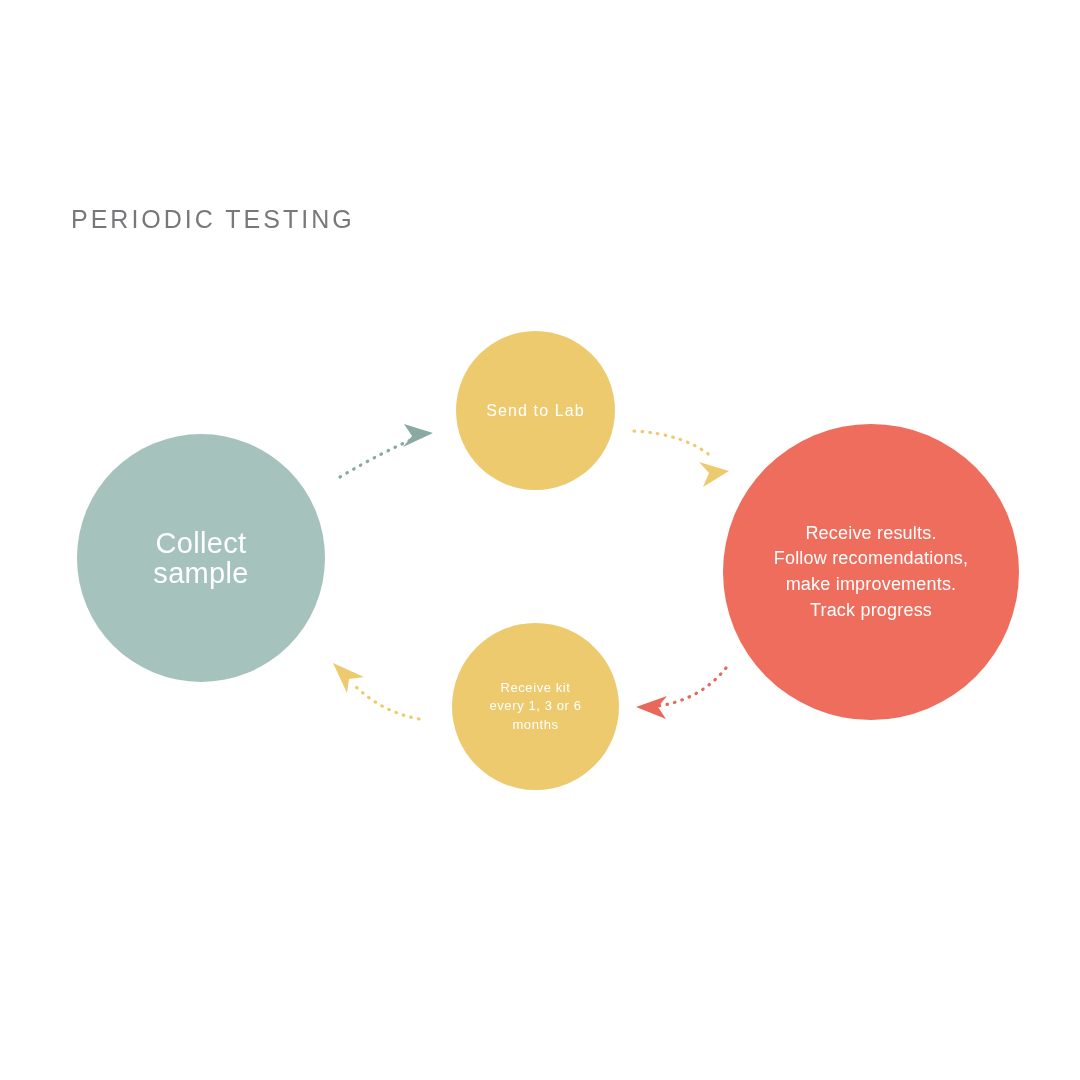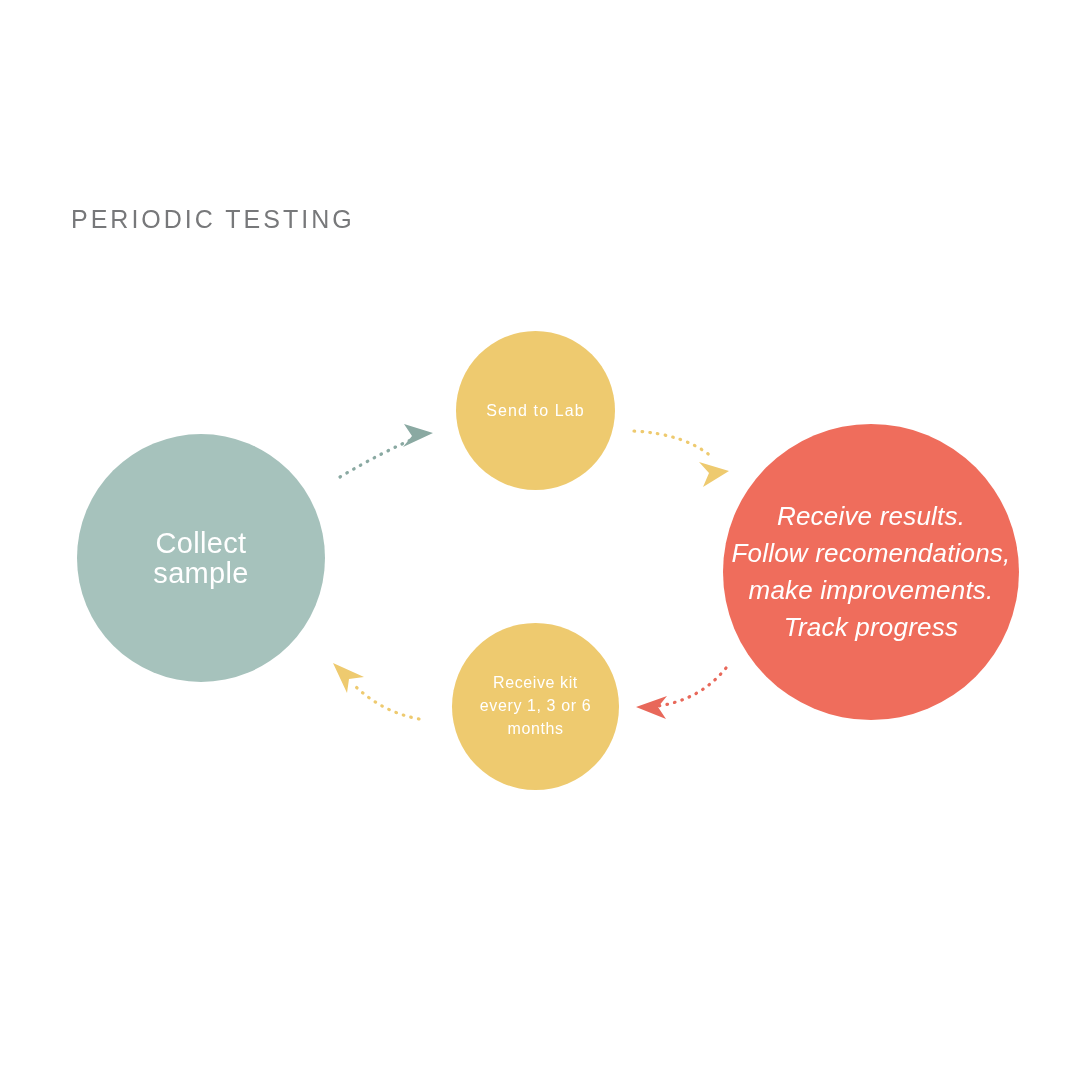--- a/index.html
+++ b/index.html
@@ -87,37 +87,36 @@
   }
 
   #node-receive-kit {
     left: 452px;
     top: 623px;
     width: 167px;
     height: 167px;
     background: #eeca6f;
   }
   #node-receive-kit .node-label {
-    font-size: 16px;
+    font-size: 13px;
     letter-spacing: 0.6px;
     line-height: 1.42;
   }
 
   #node-results {
     left: 723px;
     top: 424px;
     width: 296px;
     height: 296px;
     background: #ef6d5c;
   }
   #node-results .node-label {
-    font-size: 26px;
+    font-size: 18px;
     letter-spacing: 0.2px;
     line-height: 1.42;
-    font-style: italic;
   }
 </style>
 </head>
 <body>
 
 <div id="canvas">
 
   <div id="diagram-title">PERIODIC TESTING</div>
 
   <svg id="arrow-layer" viewBox="0 0 1080 1080" width="1080" height="1080" xmlns="http://www.w3.org/2000/svg">

